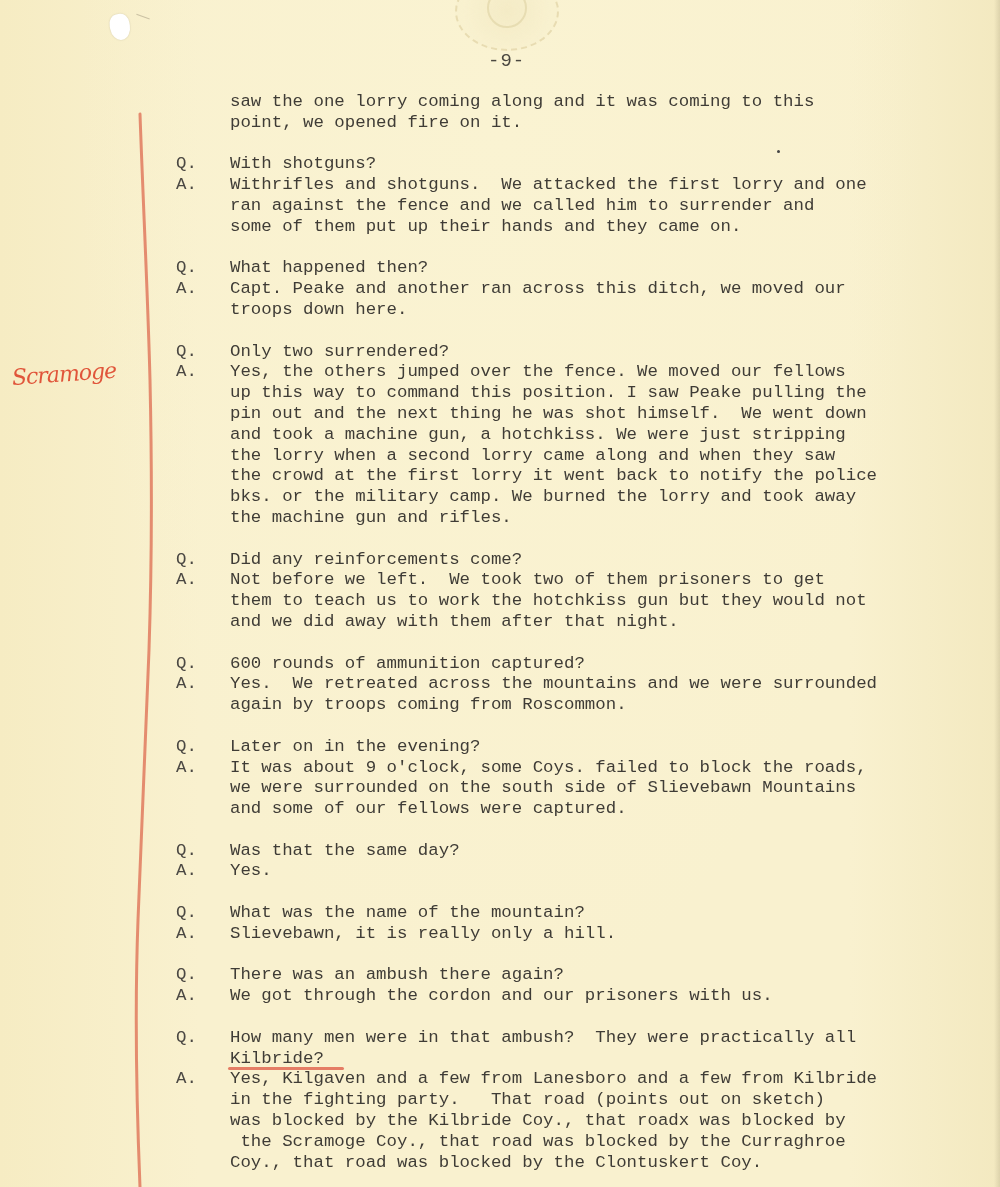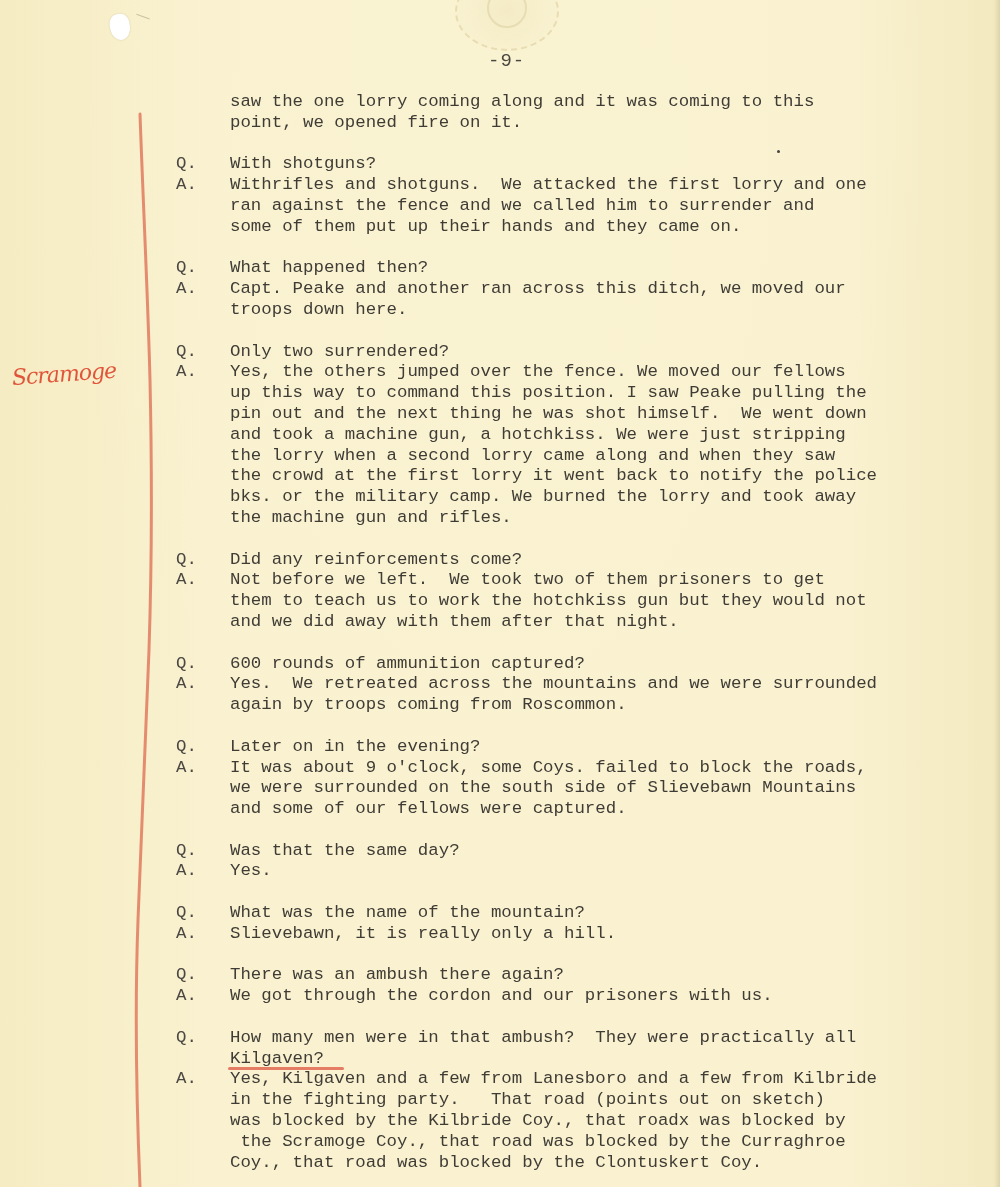--- a/index.html
+++ b/index.html
@@ -242,21 +242,21 @@
   <div class="gap"></div>
 
   <div class="block">
     <div class="line"><span class="label">Q.</span><span class="text">There was an ambush there again?</span></div>
     <div class="line"><span class="label">A.</span><span class="text">We got through the cordon and our prisoners with us.</span></div>
   </div>
   <div class="gap"></div>
 
   <div class="block">
     <div class="line"><span class="label">Q.</span><span class="text">How many men were in that ambush?  They were practically all</span></div>
-    <div class="line"><span class="label"></span><span class="text"><span class="underline-red">Kilgaven?</span></span></div>
+    <div class="line"><span class="label"></span><span class="text"><span class="underline-red">Kilbride?</span></span></div>
     <div class="line"><span class="label">A.</span><span class="text">Yes, Kilgaven and a few from Lanesboro and a few from Kilbride</span></div>
     <div class="line"><span class="label"></span><span class="text">in the fighting party.   That road (points out on sketch)</span></div>
     <div class="line"><span class="label"></span><span class="text">was blocked by the Kilbride Coy., that roadx was blocked by</span></div>
     <div class="line"><span class="label"></span><span class="text"> the Scramoge Coy., that road was blocked by the Curraghroe</span></div>
     <div class="line"><span class="label"></span><span class="text">Coy., that road was blocked by the Clontuskert Coy.</span></div>
   </div>
 
 </div>
 
 </body></html>

